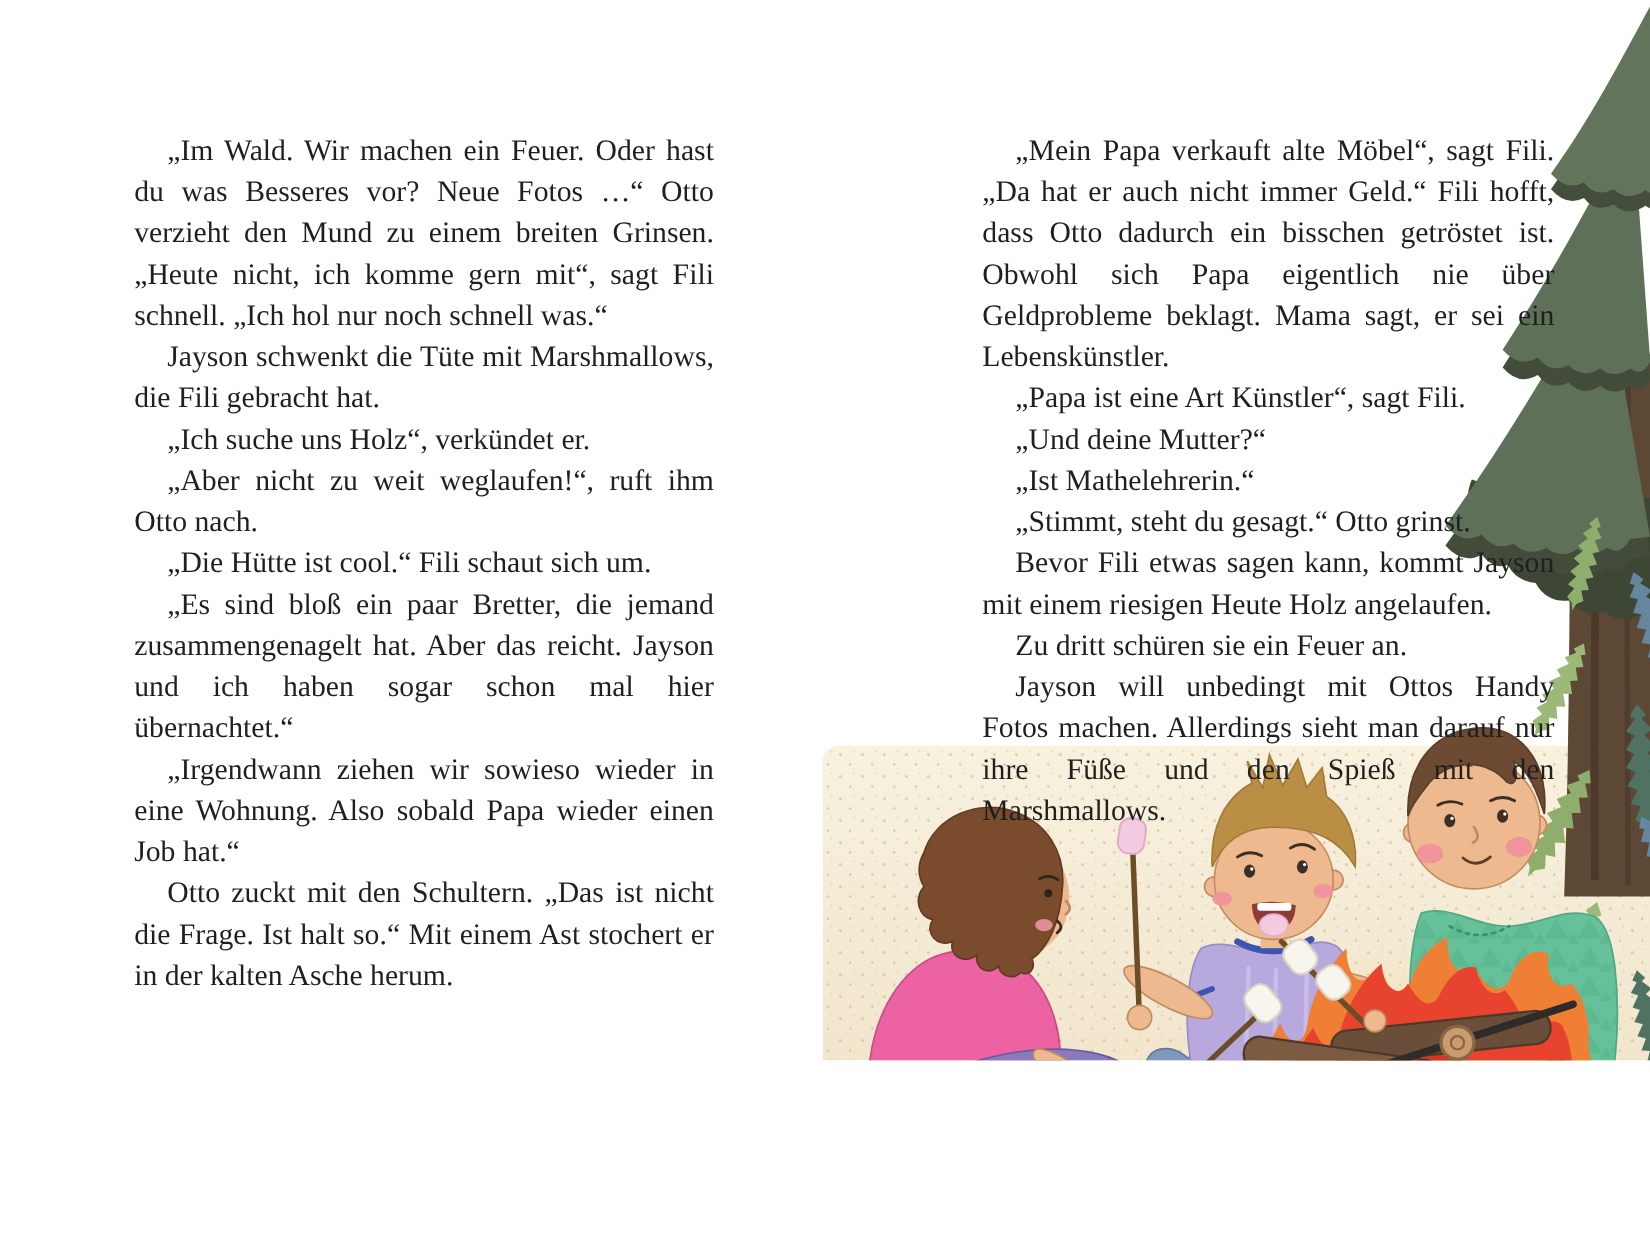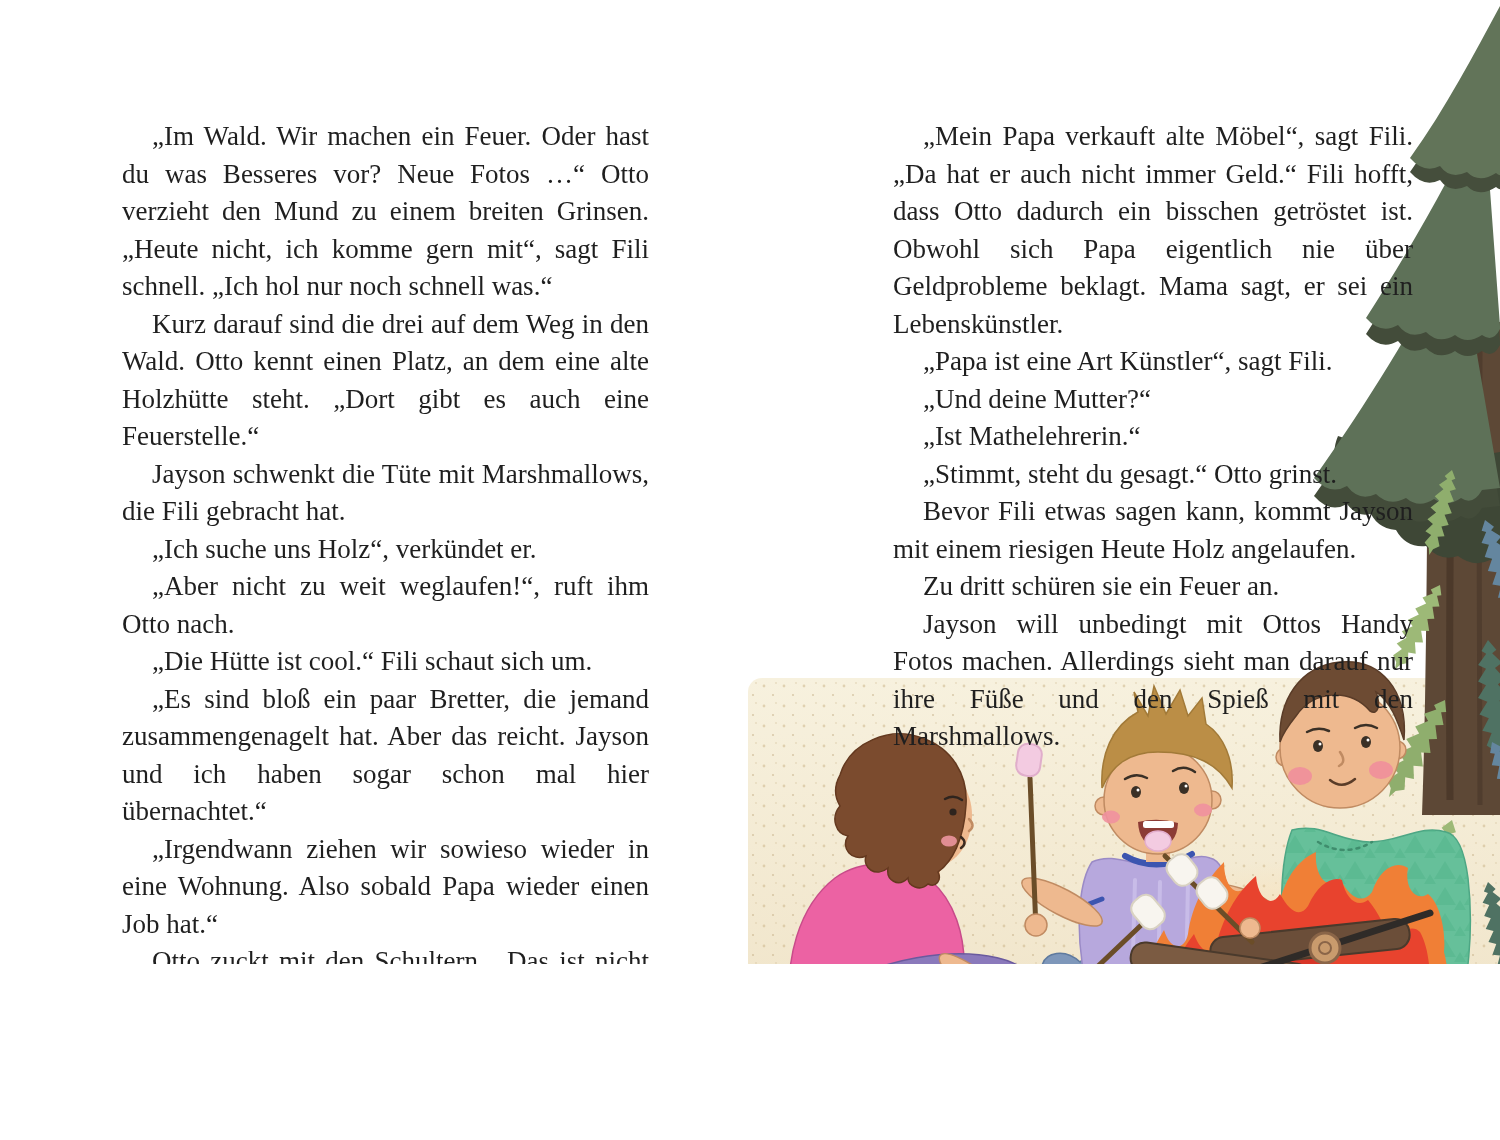--- a/index.html
+++ b/index.html
@@ -189,21 +189,20 @@
       <circle cx="296" cy="925" r="11" fill="#eeb98f" stroke="#c08b62" stroke-width="1.5"></circle>
       <path d="M425,856 L512,942" stroke="#6b4d28" stroke-width="5"></path>
       <rect x="-13" y="-15" width="26" height="30" rx="10" transform="translate(442,870) rotate(-38)" fill="#f8f5ef" stroke="#d9d2c2" stroke-width="2"></rect>
       <rect x="-13" y="-15" width="26" height="30" rx="10" transform="translate(472,893) rotate(-38)" fill="#f8f5ef" stroke="#d9d2c2" stroke-width="2"></rect>
       <circle cx="510" cy="928" r="10" fill="#eeb98f" stroke="#c08b62" stroke-width="1.5"></circle>
     </g>
   </svg>
 
   <div class="textcol col-left">
     <p>„Im Wald. Wir machen ein Feuer. Oder hast du was Besseres vor? Neue Fotos …“ Otto verzieht den Mund zu einem breiten Grinsen. „Heute nicht, ich komme gern mit“, sagt Fili schnell. „Ich hol nur noch schnell was.“</p>
-    <p>Kurz darauf sind die drei auf dem Weg in den Wald. Otto kennt einen Platz, an dem eine alte Holzhütte steht. „Dort gibt es auch eine Feuerstelle.“</p>
     <p>Jayson schwenkt die Tüte mit Marshmallows, die Fili gebracht hat.</p>
     <p>„Ich suche uns Holz“, verkündet er.</p>
     <p>„Aber nicht zu weit weglaufen!“, ruft ihm Otto nach.</p>
     <p>„Die Hütte ist cool.“ Fili schaut sich um.</p>
     <p>„Es sind bloß ein paar Bretter, die jemand zusammengenagelt hat. Aber das reicht. Jayson und ich haben sogar schon mal hier übernachtet.“</p>
     <p>„Irgendwann ziehen wir sowieso wieder in eine Wohnung. Also sobald Papa wieder einen Job hat.“</p>
     <p>Otto zuckt mit den Schultern. „Das ist nicht die Frage. Ist halt so.“ Mit einem Ast stochert er in der kalten Asche herum.</p>
   </div>
 
   <div class="textcol col-right">

